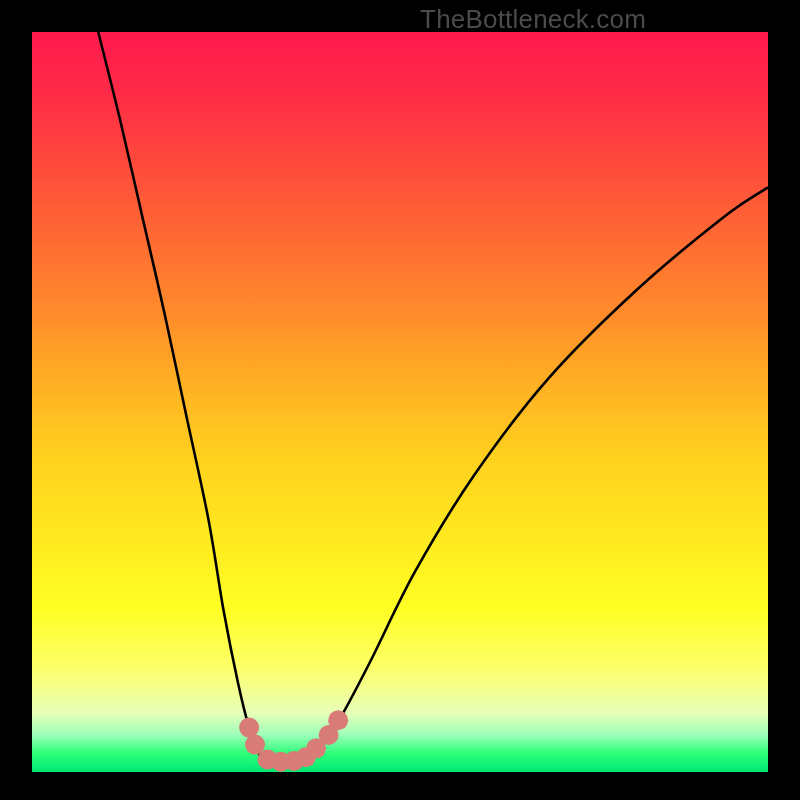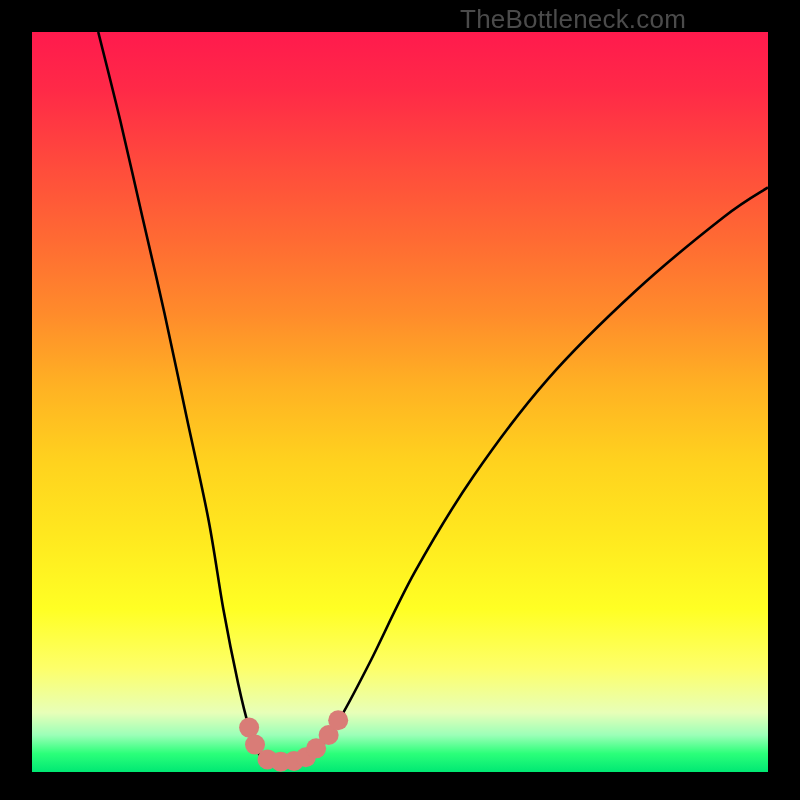--- a/index.html
+++ b/index.html
@@ -11,21 +11,20 @@
     overflow: hidden;
     font-family: Arial, Helvetica, sans-serif;
   }
   .frame {
     position: absolute;
     left: 0;
     top: 0;
     width: 656px;
     height: 800px;
     background: #000;
-    padding-left: 40px;
   }
   .plot {
     position: absolute;
     left: 32px;
     top: 32px;
     width: 736px;
     height: 740px;
     background: linear-gradient(to bottom,
       #ff1a4d 0%,
       #ff2a47 8%,

